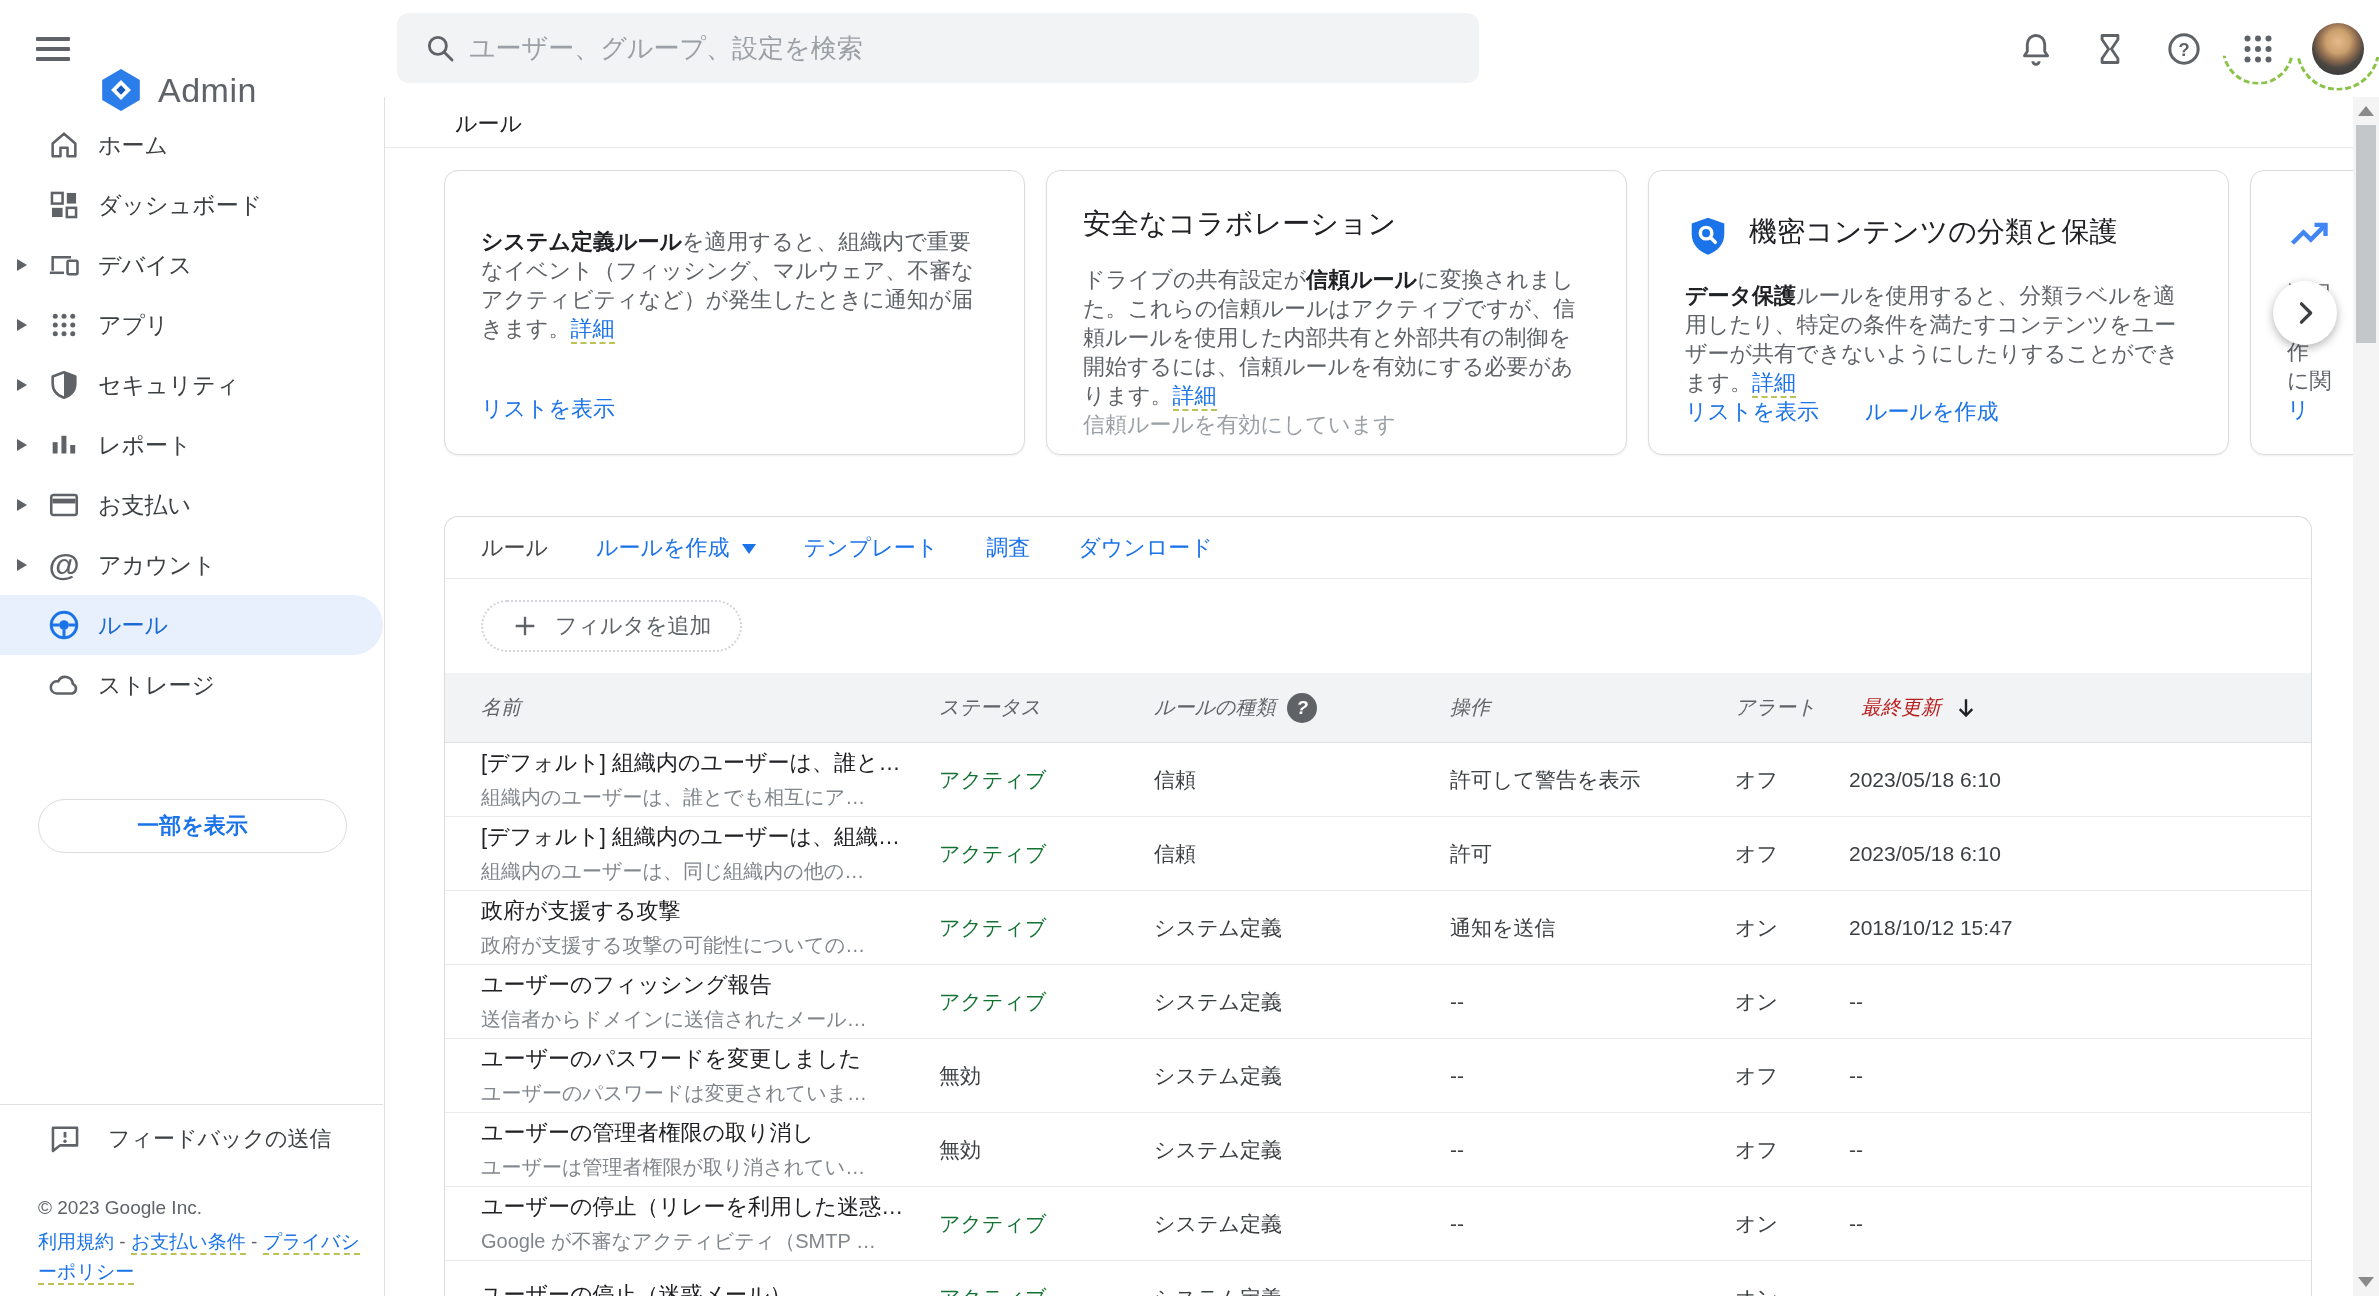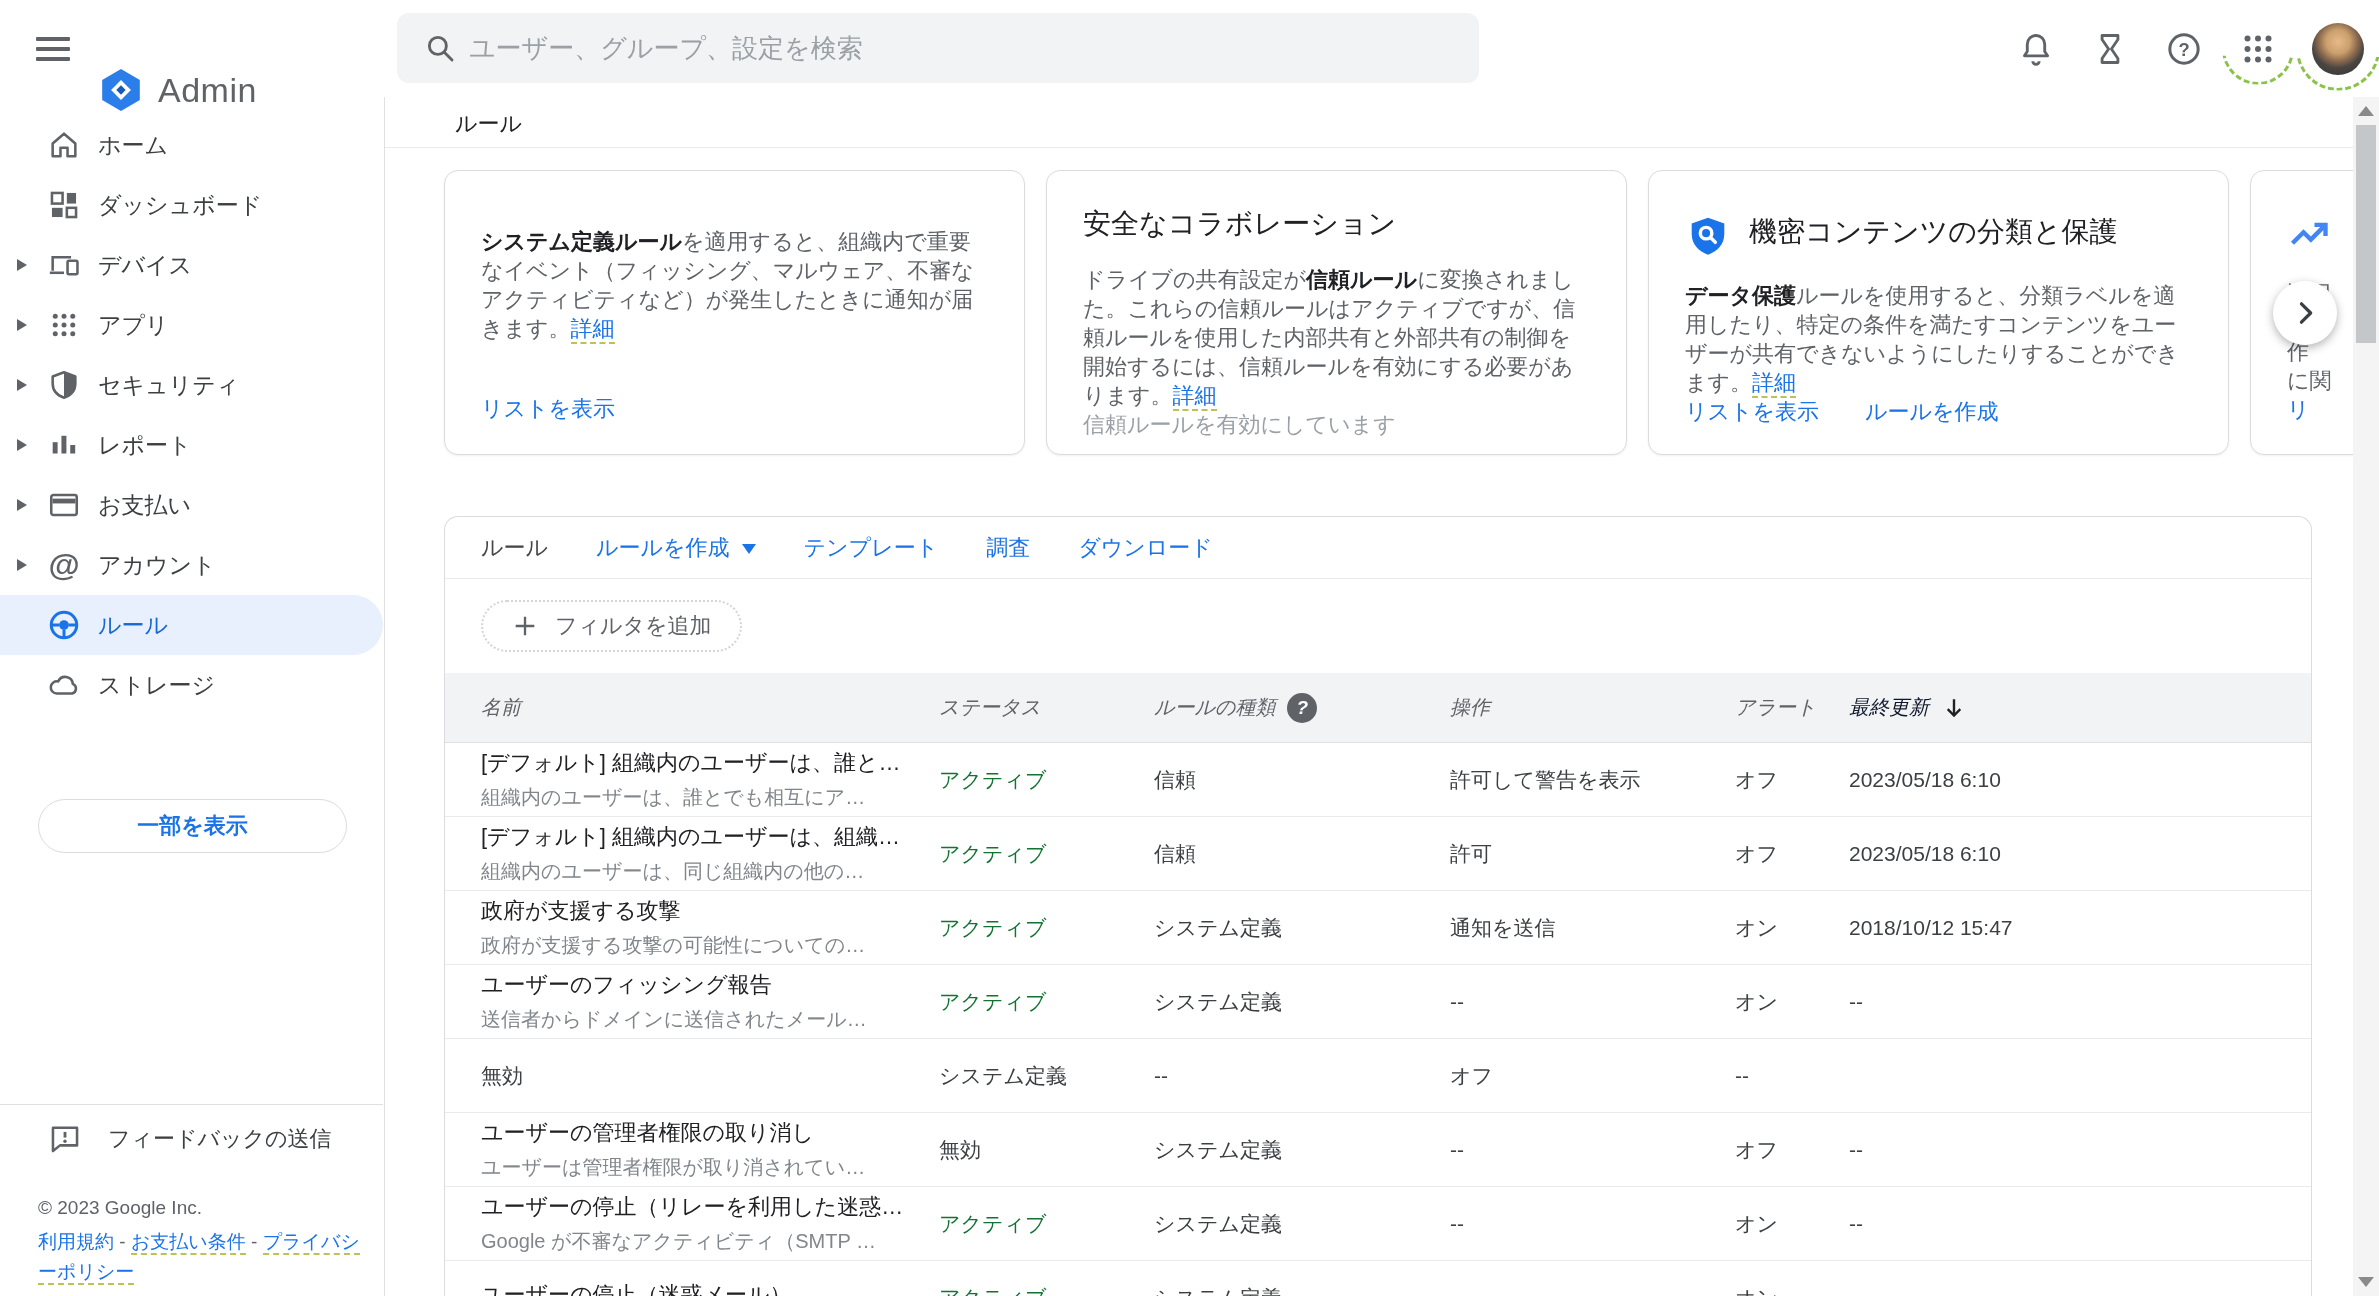--- a/index.html
+++ b/index.html
@@ -66,21 +66,21 @@
   .panel { position:absolute; left:59px; top:419px; width:1868px; height:910px; background:#fff; border:1px solid #dadce0; border-bottom:none; border-radius:14px 14px 0 0; overflow:hidden; }
   .tabs { height:62px; display:flex; align-items:center; padding-left:36px; border-bottom:1px solid #e8eaed; }
   .tab { margin-right:48px; font-size:22px; color:#1a73e8; display:flex; align-items:center; gap:12px; cursor:pointer; }
   .tab.active { color:#444746; cursor:default; }
   .dd-caret { width:0; height:0; border-top:10px solid #1a73e8; border-left:7px solid transparent; border-right:7px solid transparent; margin-top:3px; }
   .filter-row { height:94px; display:flex; align-items:center; padding-left:36px; }
   .chip { display:flex; align-items:center; gap:16px; height:52px; padding:0 28px; border:2px dotted #d2d5d9; border-radius:28px; color:#5f6368; font-size:22px; cursor:pointer; background:#fff; }
   .grid-cols { display:grid; grid-template-columns:458px 215px 296px 285px 114px 1fr; align-items:center; padding-left:36px; }
   .thead { height:70px; background:#f1f3f4; border-bottom:1px solid #e0e0e0; font-size:20px; color:#5f6368;font-style:italic; }
   .th { display:flex; align-items:center; gap:12px; }
-  .th.sorted { color:#0f172a; }
+  .th.sorted { color:#b91c1c;margin-left:12px; }
   .help-badge { width:30px; height:30px; border-radius:50%; background:#5f6368; color:#fff; font-size:19px; font-weight:bold; display:flex; align-items:center; justify-content:center; cursor:pointer; }
   .trow { height:74px; border-bottom:1px solid #e8eaed; background:#fff; cursor:pointer; }
   .rname { font-size:22px; color:#202124; white-space:nowrap; overflow:hidden; margin-bottom:6px; }
   .rdesc { font-size:20px; color:#80868b; white-space:nowrap; overflow:hidden; }
   .cell { font-size:21px; color:#3c4043; }
   .cell-status.active { color:#137333; }
 
   
   .scrollbar { position:absolute; right:0; top:97px; width:26px; height:1199px; background:#f4f4f4; z-index:9; }
   .sb-up { position:absolute; left:5px; top:9px; width:0; height:0; border-left:8px solid transparent; border-right:8px solid transparent; border-bottom:10px solid #8a8a8a; }
@@ -440,20 +440,24 @@
           <div class="rdesc">送信者からドメインに送信されたメール…</div>
         </div>
         <div class="cell cell-status active">アクティブ</div>
         <div class="cell">システム定義</div>
         <div class="cell">--</div>
         <div class="cell">オン</div>
         <div class="cell">--</div>
       </div>
 
       <div class="trow grid-cols">
+        <div>
+          <div class="rname">ユーザーのパスワードを変更しました</div>
+          <div class="rdesc">ユーザーのパスワードは変更されていま…</div>
+        </div>
         <div class="cell cell-status">無効</div>
         <div class="cell">システム定義</div>
         <div class="cell">--</div>
         <div class="cell">オフ</div>
         <div class="cell">--</div>
       </div>
 
       <div class="trow grid-cols">
         <div>
           <div class="rname">ユーザーの管理者権限の取り消し</div>

